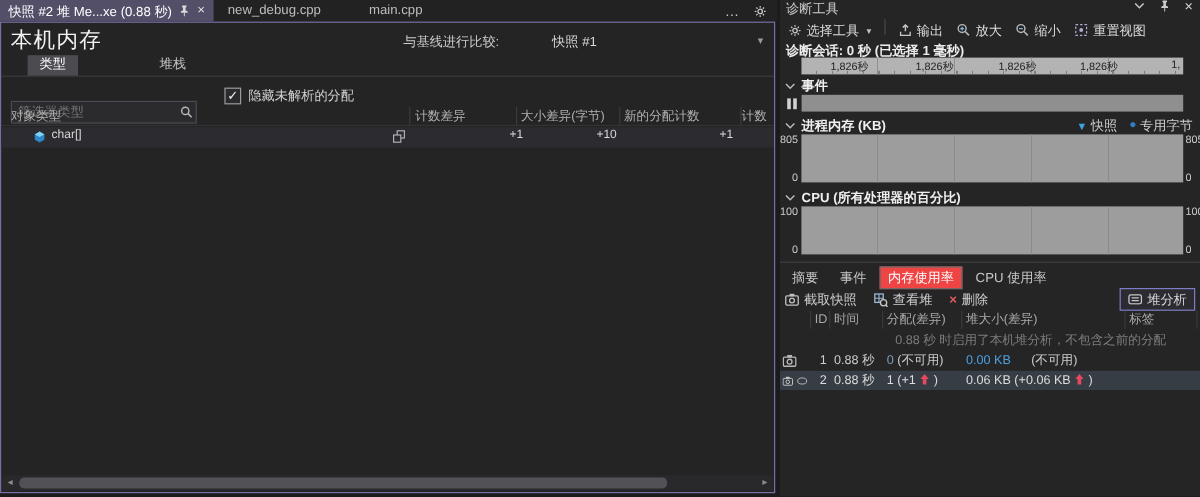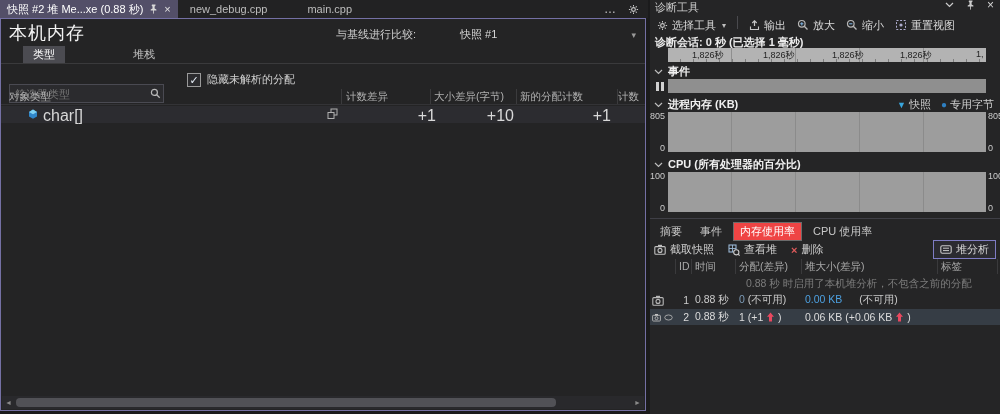--- a/index.html
+++ b/index.html
@@ -34,21 +34,21 @@
   .search .mag { width:16px; display:flex; justify-content:center; }
   .chk { position:absolute; left:178px; top:2px; display:flex; align-items:center; gap:6px; }
   .chkbox { width:14px; height:14px; background:#2b2b2e; border:1px solid #9a9a9a; color:#e8f1fa; font-size:11px; line-height:12px; text-align:center; }
   .chklabel { font-size:11px; color:#d2d2d2; }
 
   .thead { position:absolute; top:70px; left:0; width:644px; height:16px; font-size:10.5px; color:#b0b0b0; border-bottom:1px solid #333336; }
   .thead span { position:absolute; top:1px; }
   .h-type { left:8px; } .h-cdiff { left:345px; } .h-sdiff { left:433px; } .h-nalloc { left:519px; } .h-count { right:6px; }
   .vsep { position:absolute; top:0; width:1px; height:15px; background:#3b3b3d; }
 
-  .trow { position:absolute; top:87px; left:0; width:644px; height:17px; background:#2c2c30; font-size:16px; color:#d8d8d8; }
+  .trow { position:absolute; top:87px; left:0; width:644px; height:17px; background:#2c2c30; font-size:10px; color:#d8d8d8; }
   .trow .ticon { position:absolute; left:26px; top:2px; }
   .trow .tname { position:absolute; left:42px; top:1px; }
   .trow .inst { position:absolute; left:326px; top:2px; }
   .num { position:absolute; top:1px; }
   .n1 { right:209px; } .n2 { right:131px; } .n3 { right:34px; } .n4 { right:6px; }
 
   .hscroll { position:absolute; left:1px; right:1px; bottom:1px; height:13px; background:#29292c; }
   .harrow { position:absolute; top:0; width:13px; height:13px; color:#8a8a8a; font-size:7px; line-height:13px; text-align:center; }
   .harrow.l { left:0; } .harrow.r { right:0; }
   .hthumb { position:absolute; left:14px; top:2px; width:540px; height:9px; background:#515156; border-radius:4px; }

